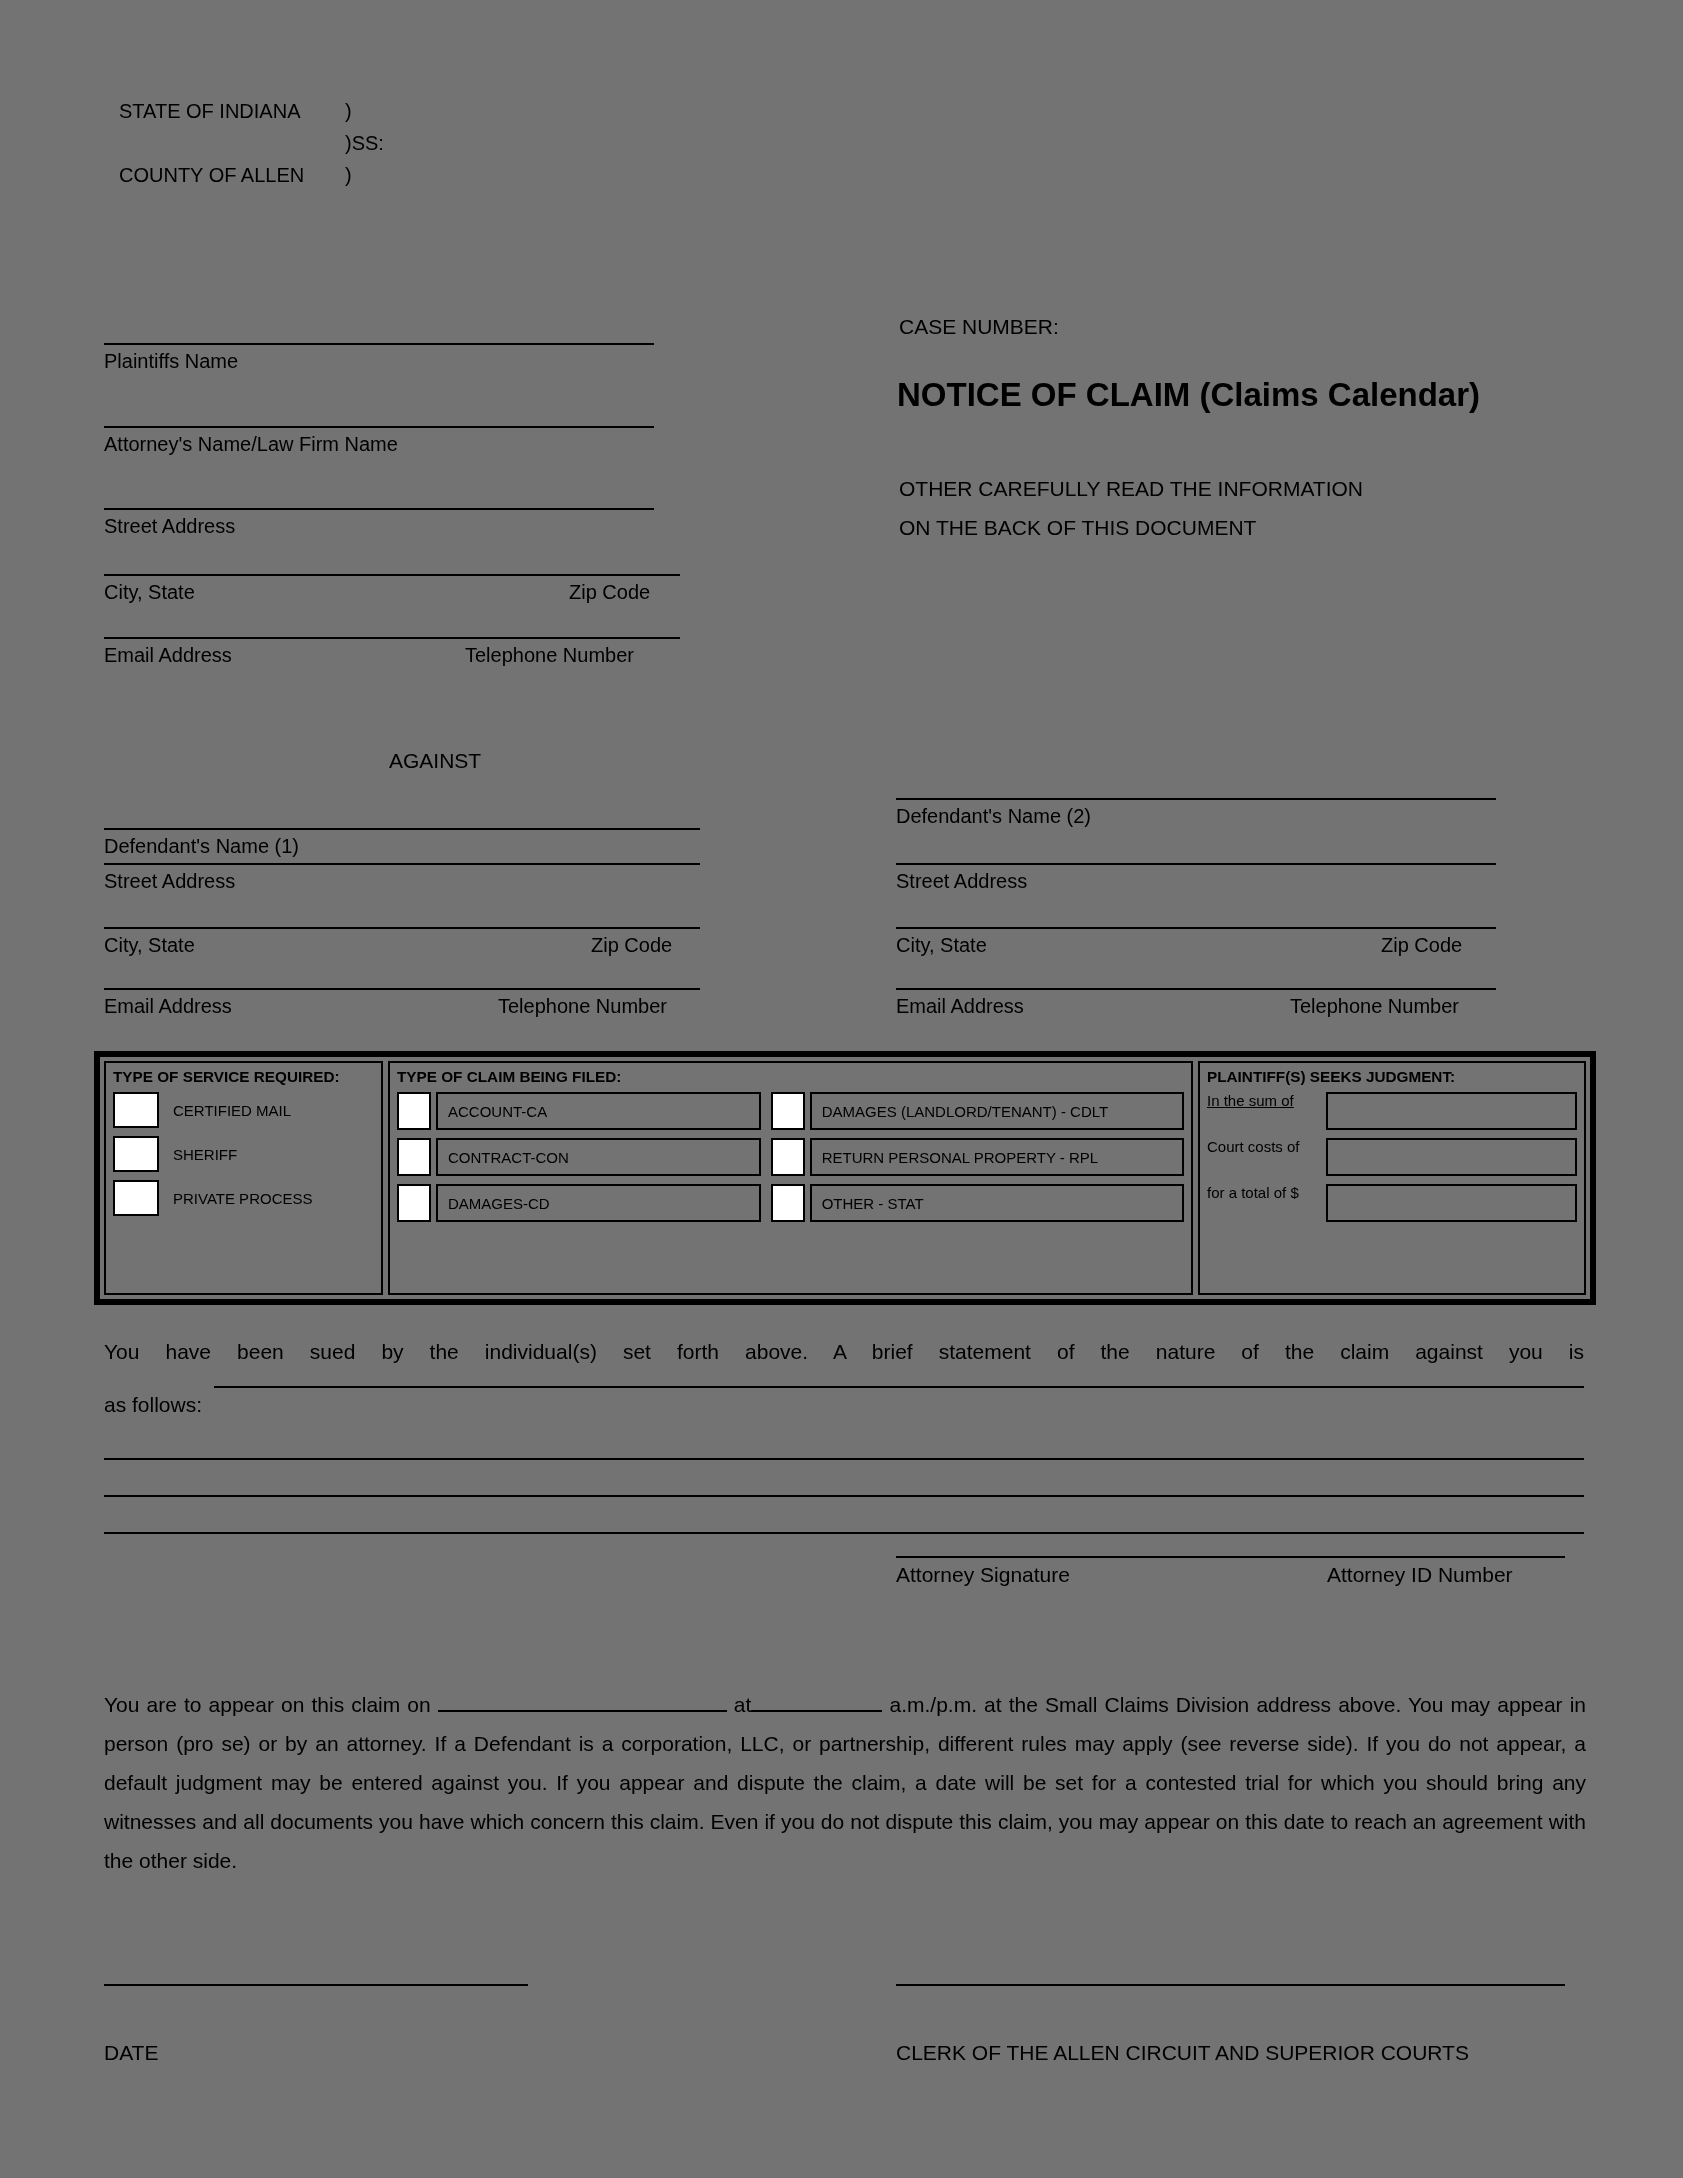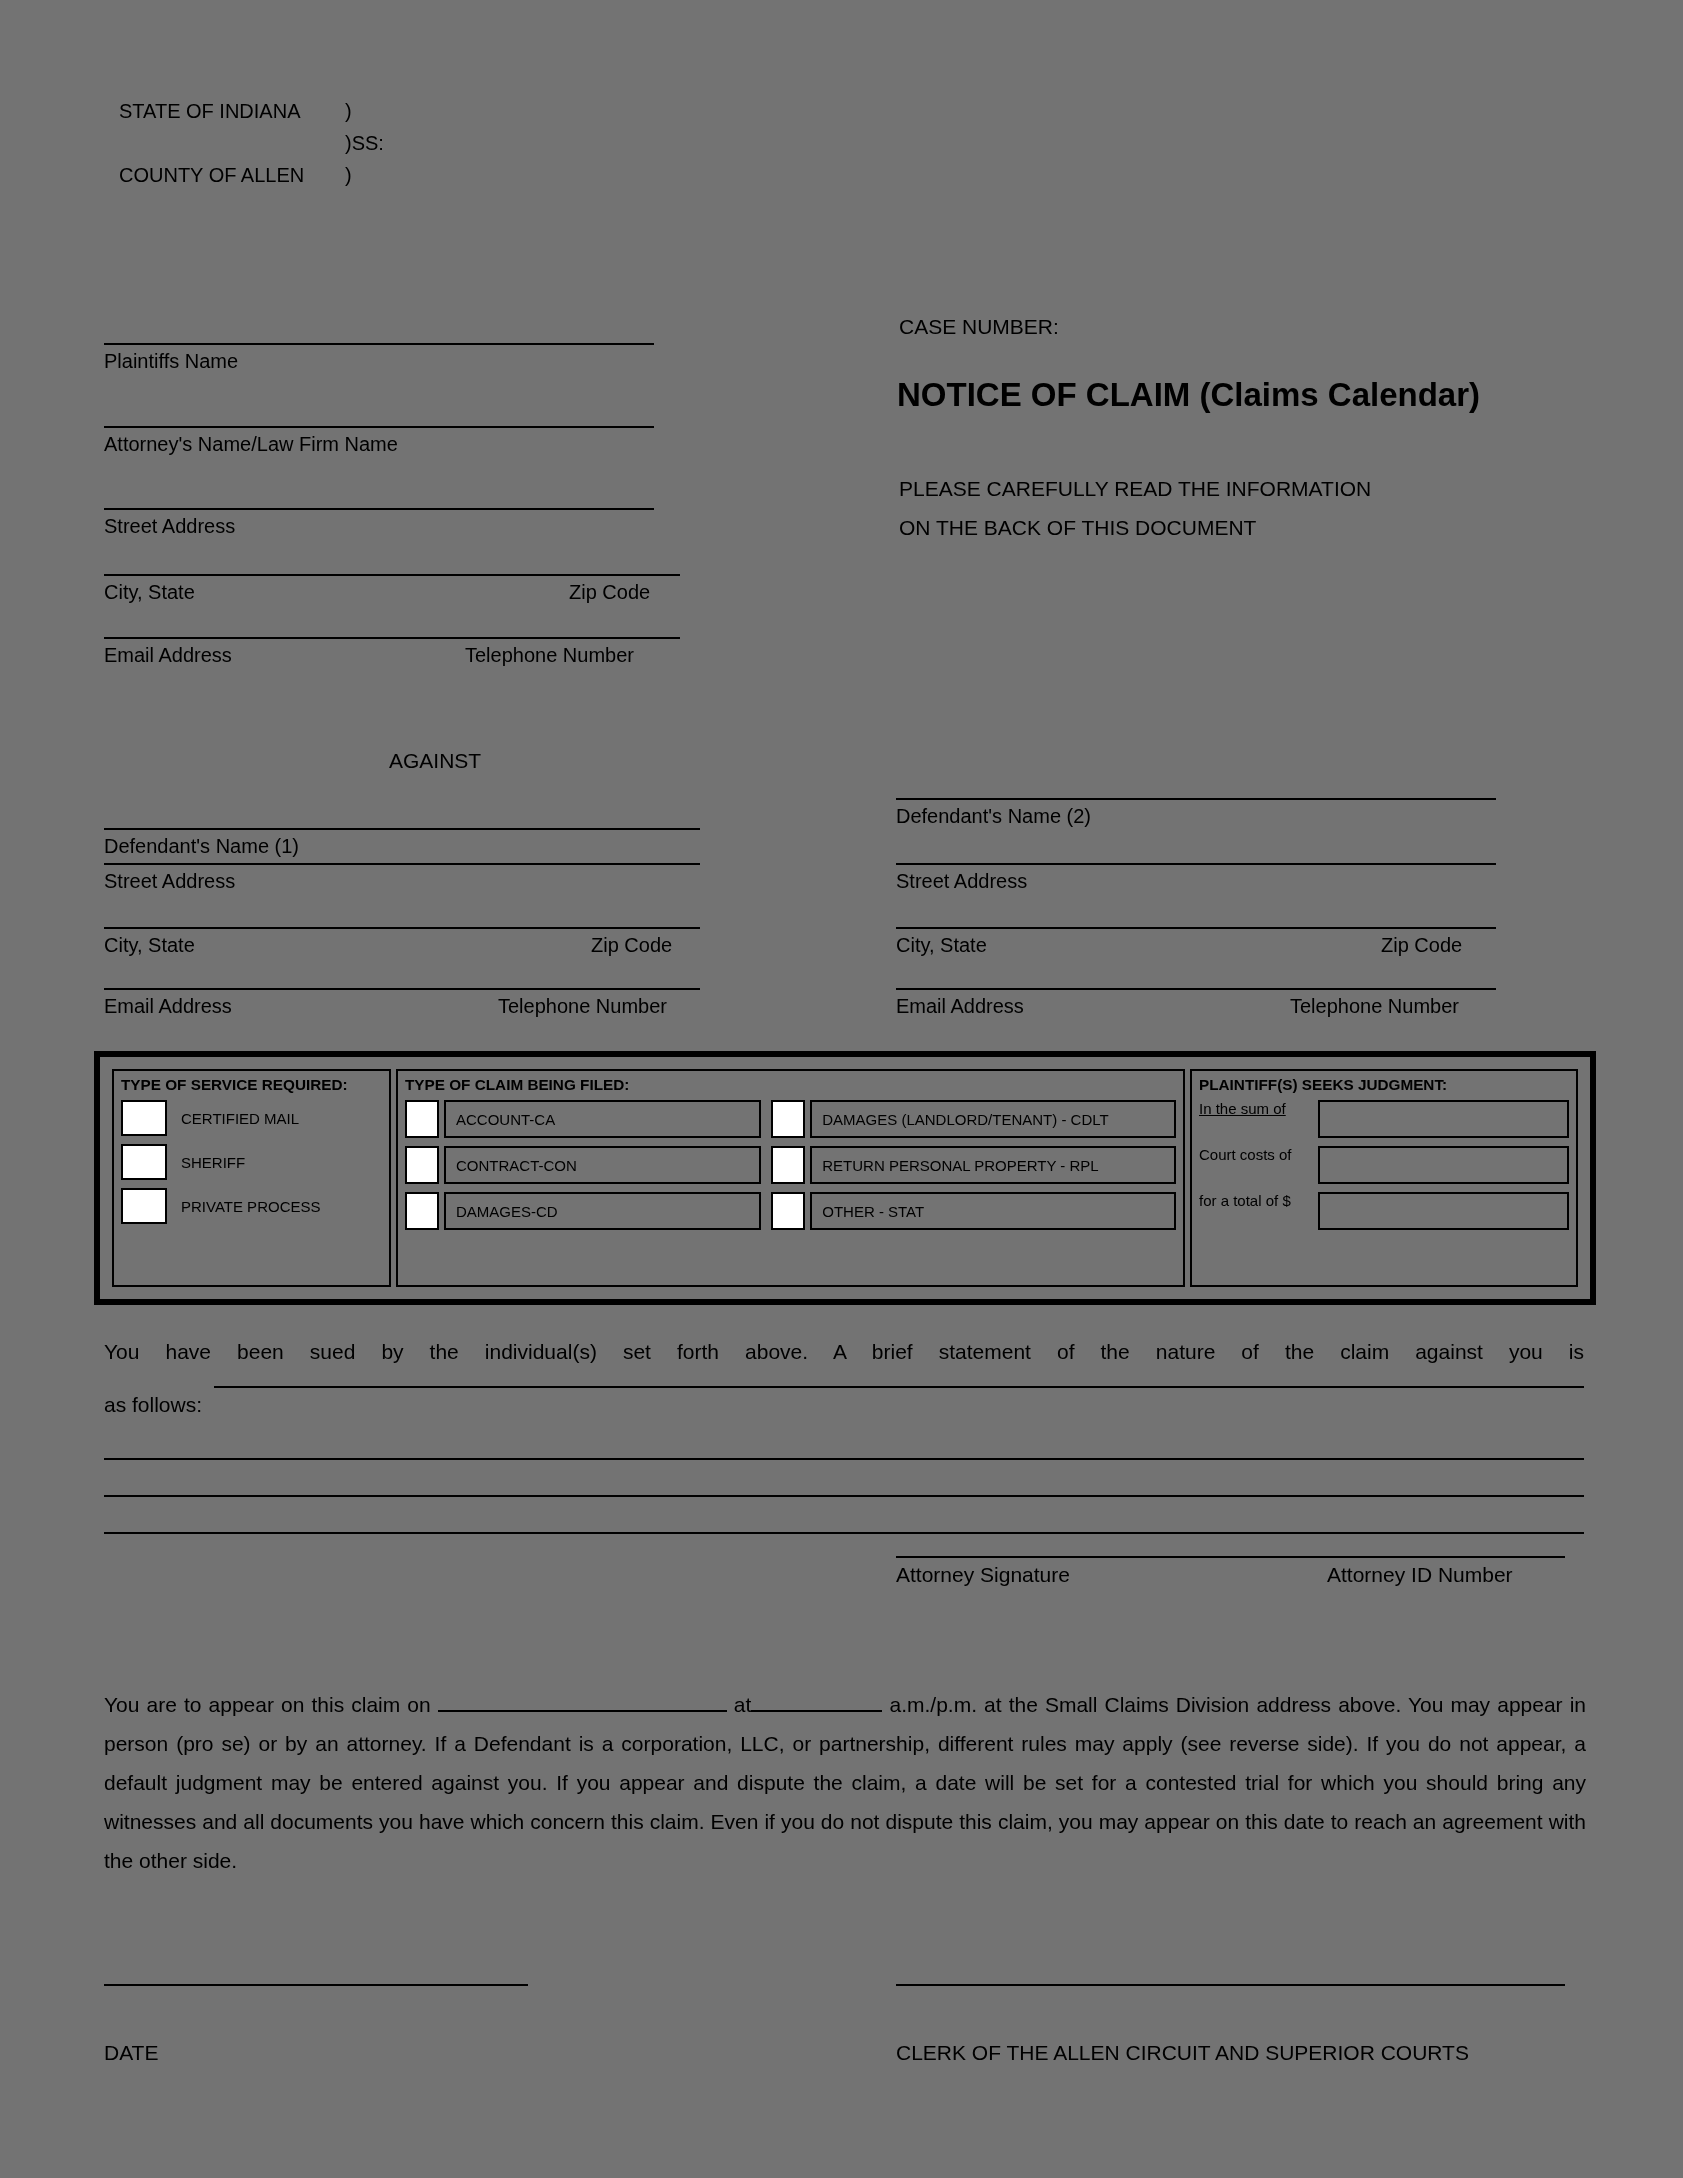--- a/index.html
+++ b/index.html
@@ -17,21 +17,21 @@
   .field-label { font-size: 20px; padding-top: 5px; position: relative; white-space: nowrap; }
   .sub-label { position: absolute; top: 5px; white-space: nowrap; }
 
   .venue { display: grid; grid-template-columns: 226px auto; font-size: 20px; line-height: 32px; }
   .court-block { font-size: 21px; line-height: 40px; }
   .case-label { font-size: 21px; }
   .doc-title { font-size: 33px; font-weight: bold; }
   .notice { font-size: 21px; line-height: 39px; }
   .against { font-size: 21px; margin-top: 48px; }
 
-  .claim-table { display: flex; gap: 5px; border: 6px solid #000; padding: 12px; height: 254px; }
+  .claim-table { display: flex; gap: 5px; border: 6px solid #000; padding: 4px; height: 254px; }
   .tsec { border: 2px solid #000; padding: 5px 7px; }
   .tsec-service { width: 279px; flex: none; }
   .tsec-claim { flex: 1; }
   .tsec-judgment { width: 388px; flex: none; }
   .tsec-header { font-weight: bold; font-size: 15.3px; margin-bottom: 6px; white-space: nowrap; }
   .trow { display: flex; align-items: center; margin-bottom: 8px; }
   .chk { flex: none; width: 46px; height: 36px; border: 2px solid #000; margin-right: 14px; background: #fff; }
   .chk-sm { width: 34px; height: 38px; margin-right: 5px; }
   .topt { font-size: 15px; white-space: nowrap; }
   .topt-box { border: 2px solid #000; height: 38px; display: flex; align-items: center; padding: 0 10px; font-size: 15px; flex: 1; white-space: nowrap; overflow: hidden; }
@@ -65,21 +65,21 @@
     <span>COUNTY OF ALLEN</span>
     <span>)</span>
   </div>
 
 
   <div class="abs case-label" style="left:899px; top:315px;">CASE NUMBER:</div>
 
   <div class="abs doc-title" style="left:897px; top:376px;">NOTICE OF CLAIM (Claims Calendar)</div>
 
   <div class="abs notice" style="left:899px; top:469px;">
-    <div>PLEASE CAREFULLY READ THE INFORMATION</div>
+    <div>OTHER CAREFULLY READ THE INFORMATION</div>
     <div>ON THE BACK OF THIS DOCUMENT</div>
   </div>
 
   <div class="abs" style="left:104px; top:343px; width:550px;">
     <div class="write-line"></div>
     <div class="field-label">Plaintiffs Name</div>
   </div>
 
   <div class="abs" style="left:104px; top:426px; width:550px;">
     <div class="write-line"></div>

